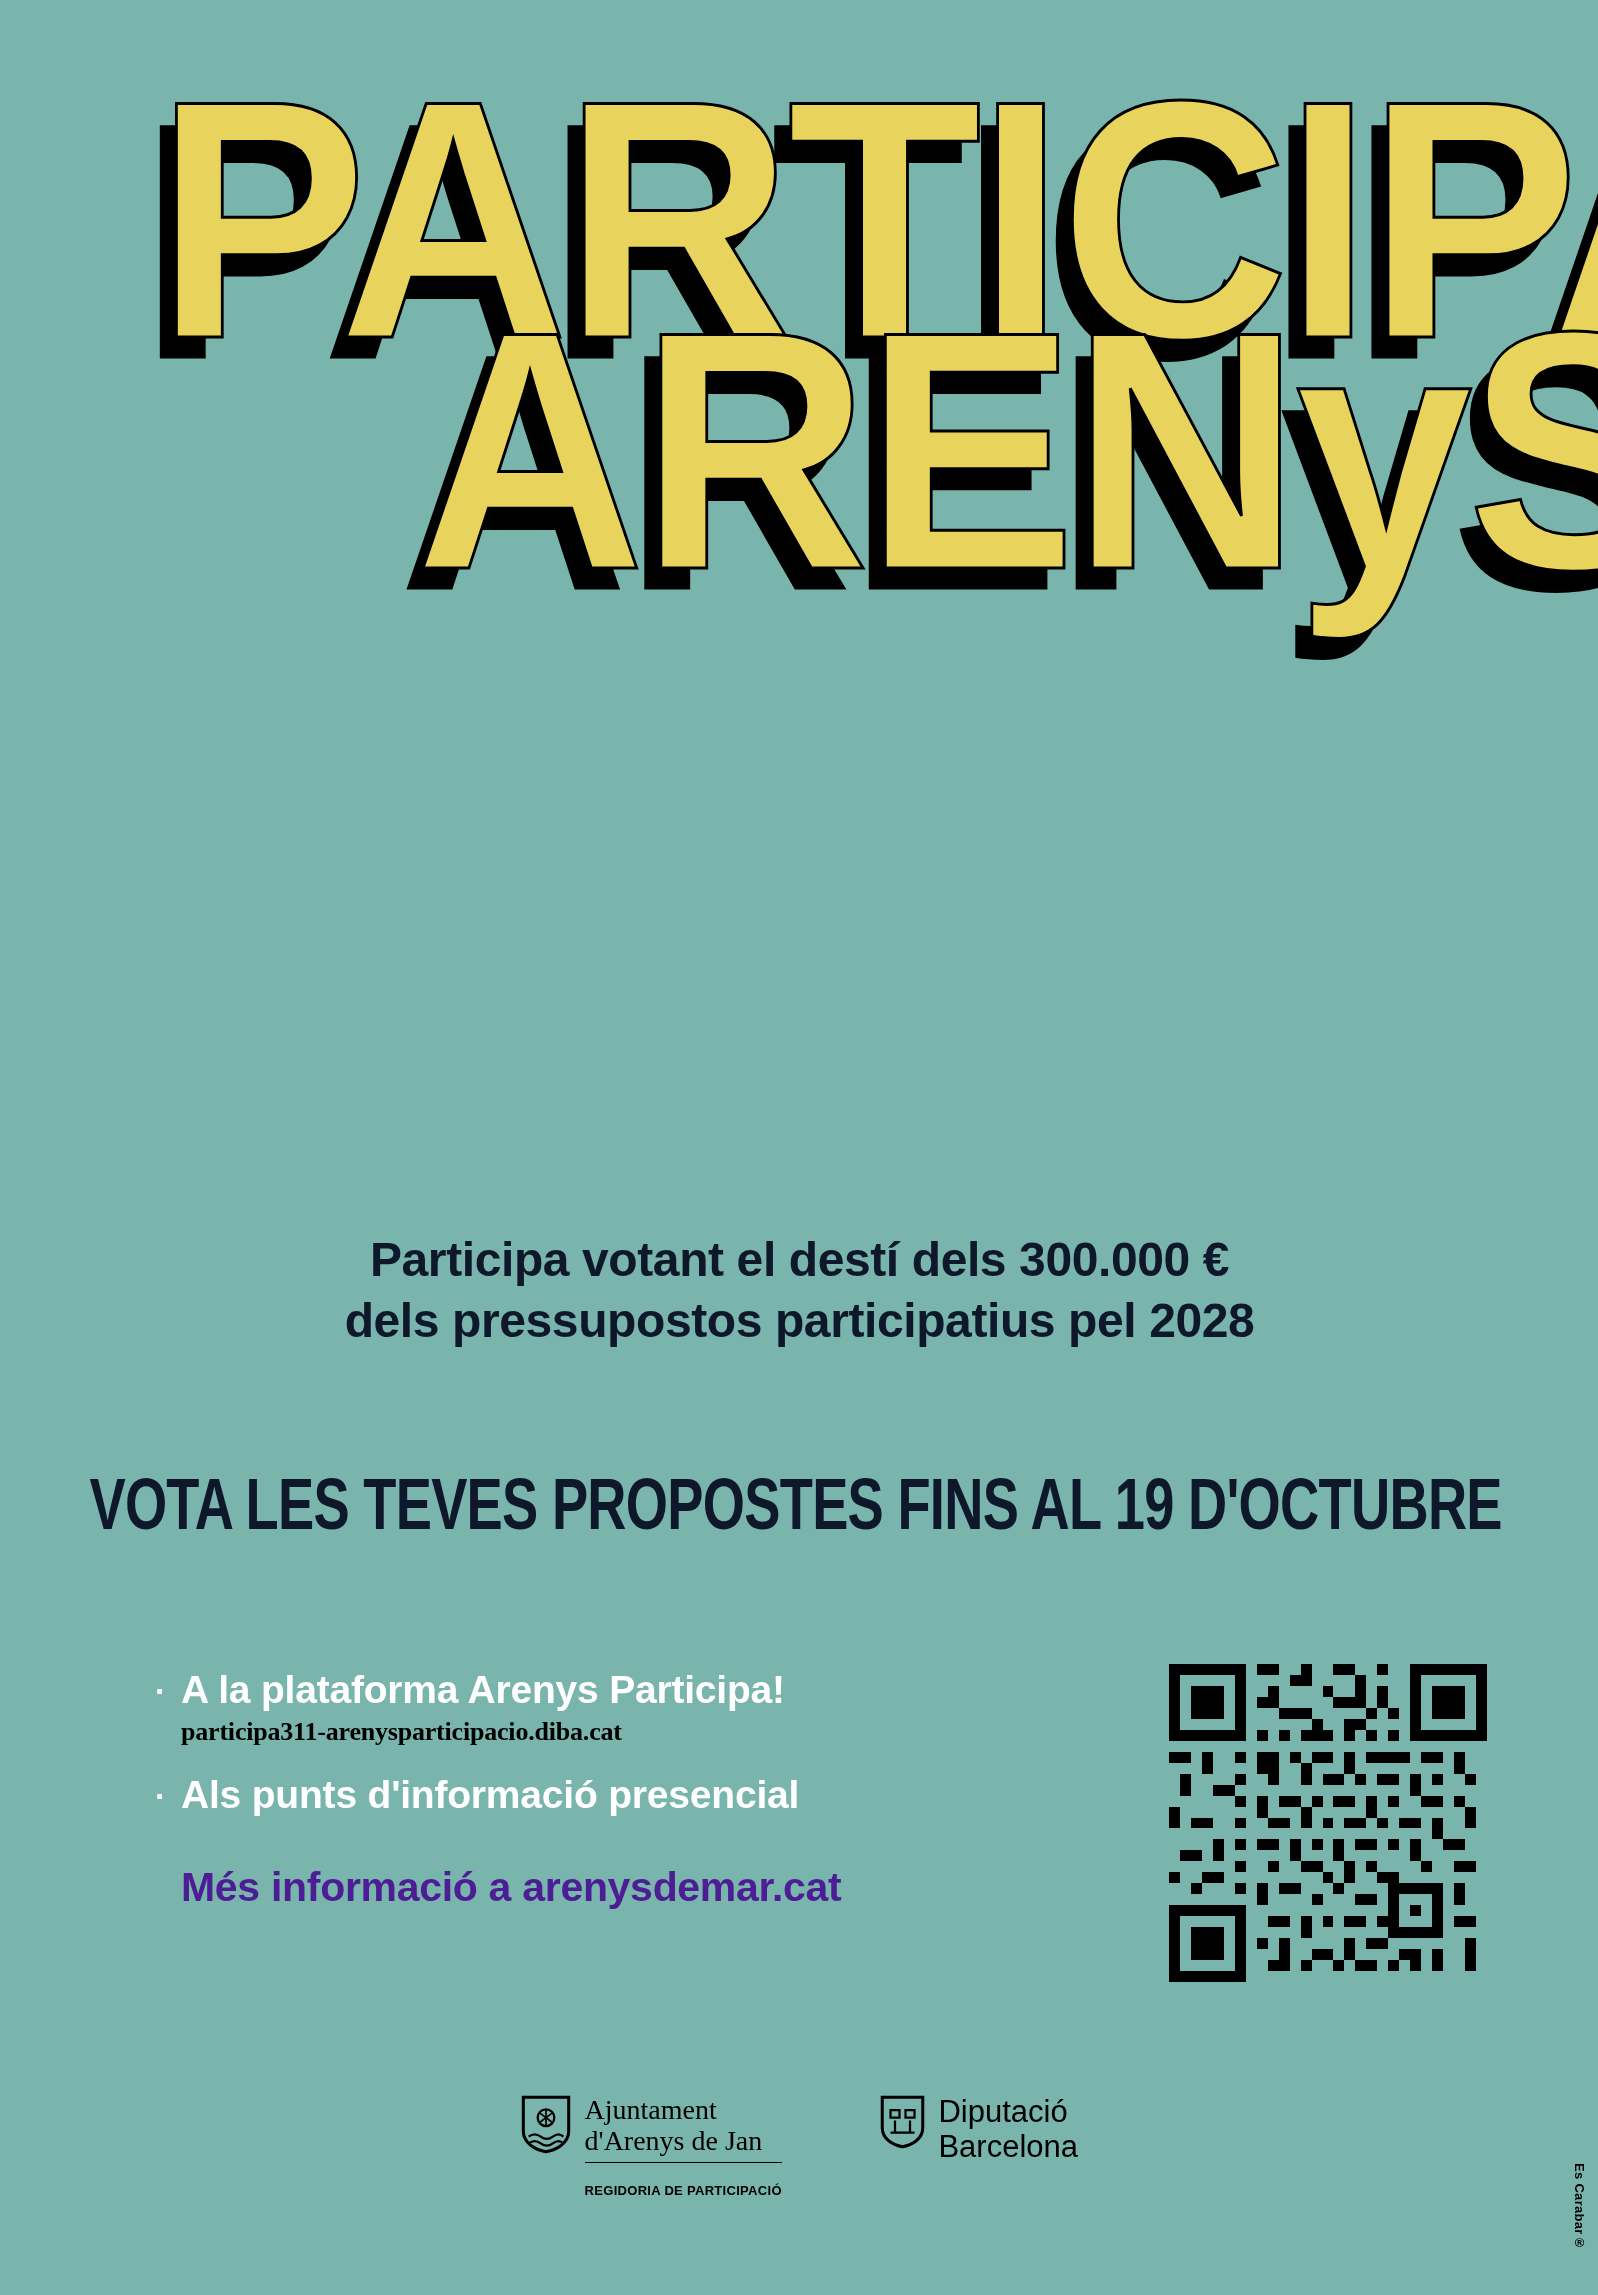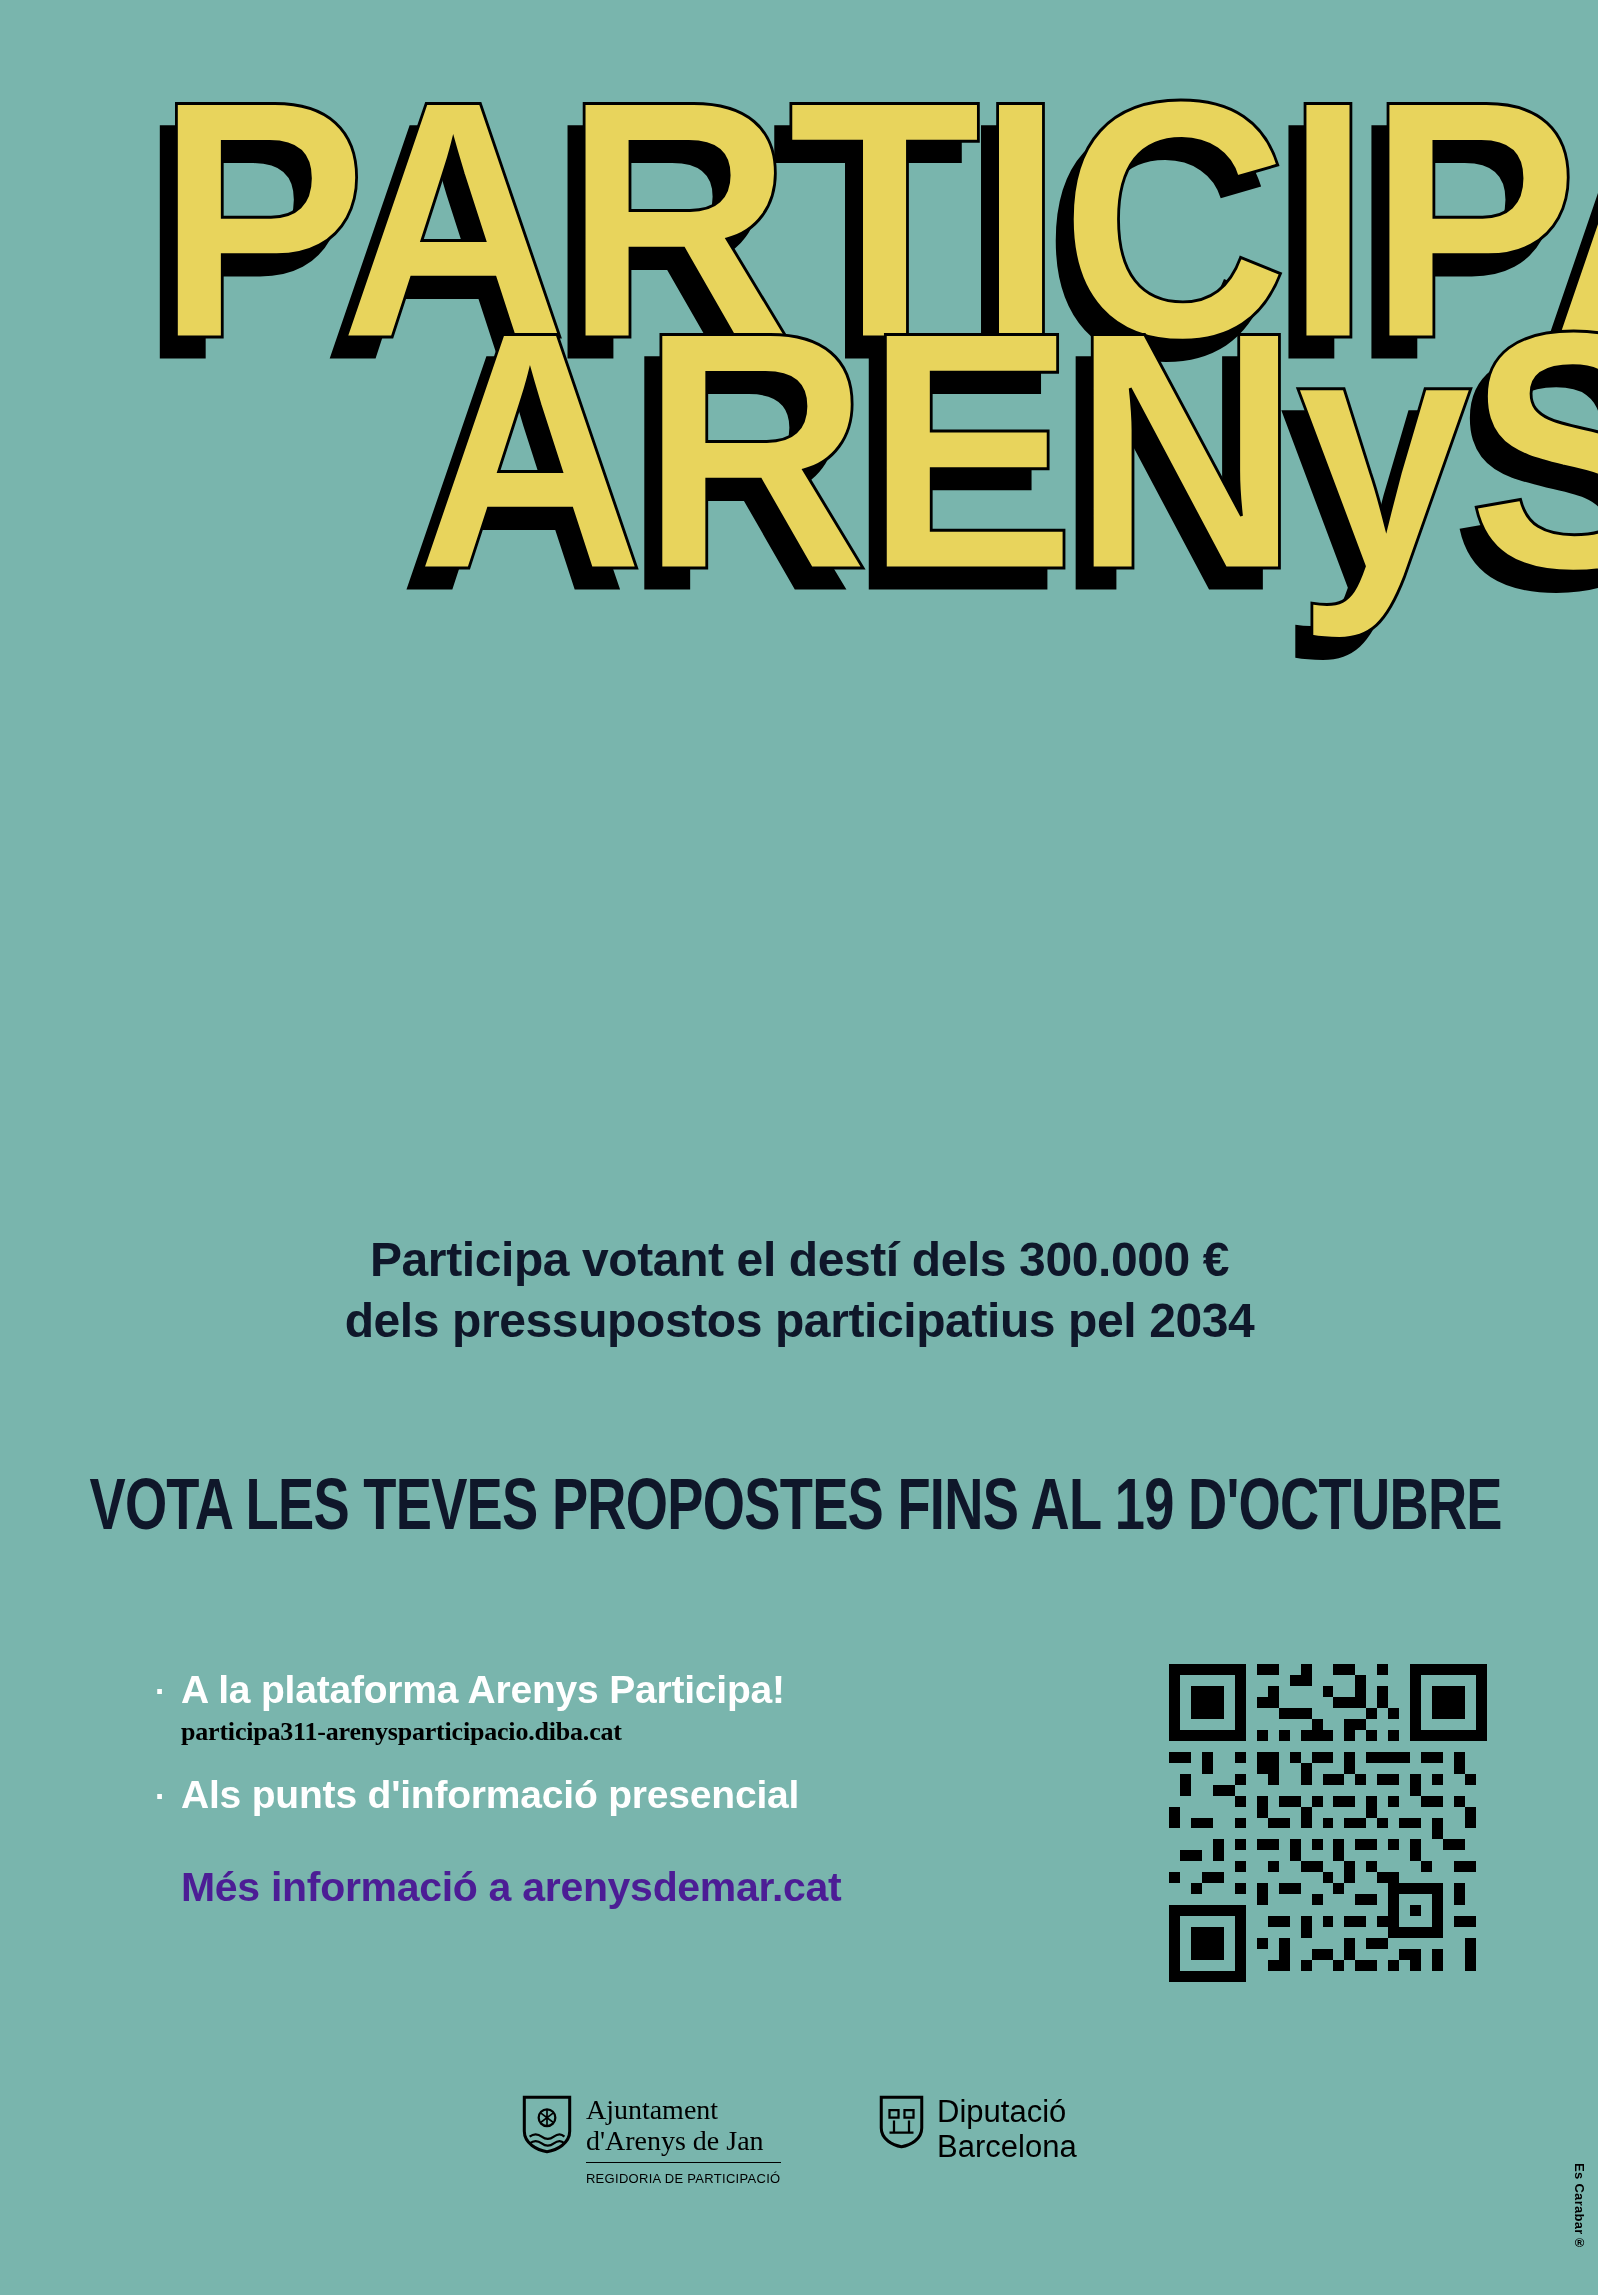--- a/index.html
+++ b/index.html
@@ -179,25 +179,25 @@
   .logo-mark { flex: none; }
   .logo-text-main {
     font-family: "Liberation Serif", serif;
     font-size: 28px;
     line-height: 1.1;
     font-weight: normal;
   }
   .logo-text-sub {
     font-family: "Liberation Sans", sans-serif;
     font-size: 13px;
-    font-weight: normal;
+    font-weight: bold;
     letter-spacing: 0.3px;
     margin-top: 5.3px;
     border-top: 1.5px solid #000;
-    padding-top: 8px;
+    padding-top: 20px;
   }
   .diba-text {
     font-family: "Liberation Sans", sans-serif;
     font-size: 31px;
     font-weight: normal;
     line-height: 1.12;
   }
 
   
   .credit {
@@ -222,21 +222,21 @@
       <span class="head-fill">PARTICIPA</span>
     </div>
     <div class="head-line head-line-2">
       <span class="head-shadow">ARENyS!</span>
       <span class="head-fill">ARENyS!</span>
     </div>
   </div>
 
   <div class="subtitle">
     <div>Participa votant el destí dels 300.000 €</div>
-    <div>dels pressupostos participatius pel 2034</div>
+    <div>dels pressupostos participatius pel 2028</div>
   </div>
 
   <div class="vote-line">
     <span>VOTA LES TEVES PROPOSTES FINS AL 19 D'OCTUBRE</span>
   </div>
 
   <div class="info-block">
 
     <div class="bullet-row">
       <span class="bullet-dot">·</span>

